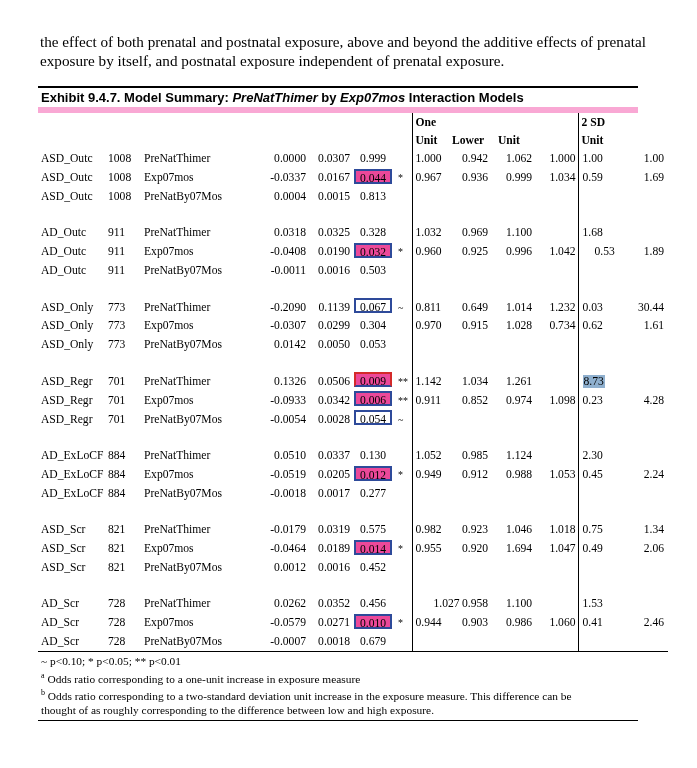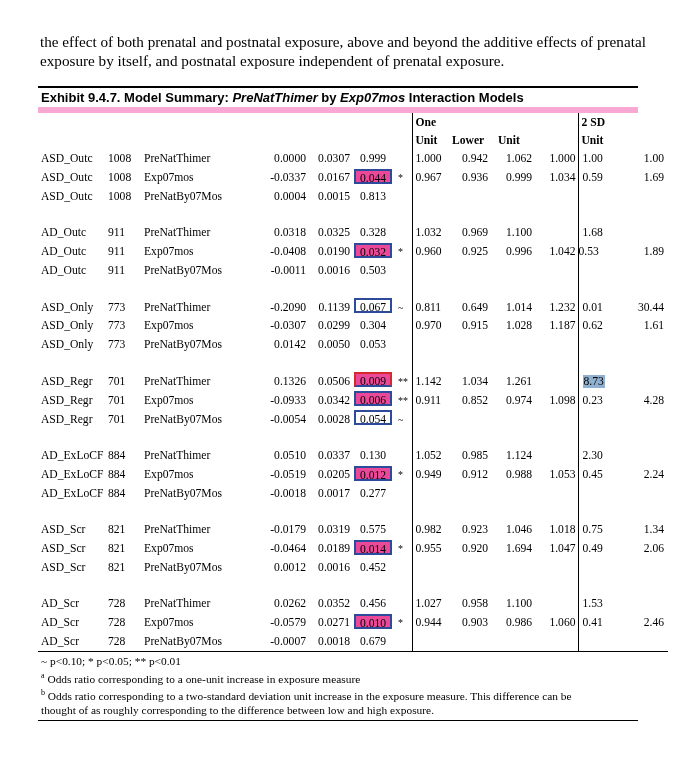--- a/index.html
+++ b/index.html
@@ -171,21 +171,21 @@
           <td class="">911</td>
           <td class="">Exp07mos</td>
           <td class="r">-0.0408</td>
           <td class="r">0.0190</td>
           <td class="c"><span class="pbox boxed shade">0.032</span></td>
           <td class="sig">*</td>
           <td class="bl" style="padding-left:3px">0.960</td>
           <td class="c">0.925</td>
           <td class="c">0.996</td>
           <td class="r" style="padding-right:2px">1.042</td>
-          <td class="bl" style="padding-left:0">0.53</td>
+          <td class="bl" style="padding-left:16px">0.53</td>
           <td class="r" style="padding-right:4px">1.89</td>
         </tr>
         <tr>
           <td class="" style="padding-left:3px">AD_Outc</td>
           <td class="">911</td>
           <td class="">PreNatBy07Mos</td>
           <td class="r">-0.0011</td>
           <td class="r">0.0016</td>
           <td class="c"><span class="pbox">0.503</span></td>
           <td class="sig"></td>
@@ -216,35 +216,35 @@
           <td class="">773</td>
           <td class="">PreNatThimer</td>
           <td class="r">-0.2090</td>
           <td class="r">0.1139</td>
           <td class="c"><span class="pbox boxed">0.067</span></td>
           <td class="sig">~</td>
           <td class="bl" style="padding-left:3px">0.811</td>
           <td class="c">0.649</td>
           <td class="c">1.014</td>
           <td class="r" style="padding-right:2px">1.232</td>
-          <td class="bl" style="padding-left:4px">0.01</td>
+          <td class="bl" style="padding-left:4px">0.03</td>
           <td class="r" style="padding-right:4px">30.44</td>
         </tr>
         <tr>
           <td class="" style="padding-left:3px">ASD_Only</td>
           <td class="">773</td>
           <td class="">Exp07mos</td>
           <td class="r">-0.0307</td>
           <td class="r">0.0299</td>
           <td class="c"><span class="pbox">0.304</span></td>
           <td class="sig"></td>
           <td class="bl" style="padding-left:3px">0.970</td>
           <td class="c">0.915</td>
           <td class="c">1.028</td>
-          <td class="r" style="padding-right:2px">1.187</td>
+          <td class="r" style="padding-right:2px">0.734</td>
           <td class="bl" style="padding-left:4px">0.62</td>
           <td class="r" style="padding-right:4px">1.61</td>
         </tr>
         <tr>
           <td class="" style="padding-left:3px">ASD_Only</td>
           <td class="">773</td>
           <td class="">PreNatBy07Mos</td>
           <td class="r">0.0142</td>
           <td class="r">0.0050</td>
           <td class="c"><span class="pbox">0.053</span></td>
@@ -452,21 +452,21 @@
           <td></td>
         </tr>
         <tr>
           <td class="" style="padding-left:3px">AD_Scr</td>
           <td class="">728</td>
           <td class="">PreNatThimer</td>
           <td class="r">0.0262</td>
           <td class="r">0.0352</td>
           <td class="c"><span class="pbox">0.456</span></td>
           <td class="sig"></td>
-          <td class="bl" style="padding-left:3px">1.027</td>
+          <td class="bl" style="padding-left:21px">1.027</td>
           <td class="c">0.958</td>
           <td class="c">1.100</td>
           <td class="r" style="padding-right:2px"></td>
           <td class="bl" style="padding-left:4px">1.53</td>
           <td class="r" style="padding-right:4px"></td>
         </tr>
         <tr>
           <td class="" style="padding-left:3px">AD_Scr</td>
           <td class="">728</td>
           <td class="">Exp07mos</td>

